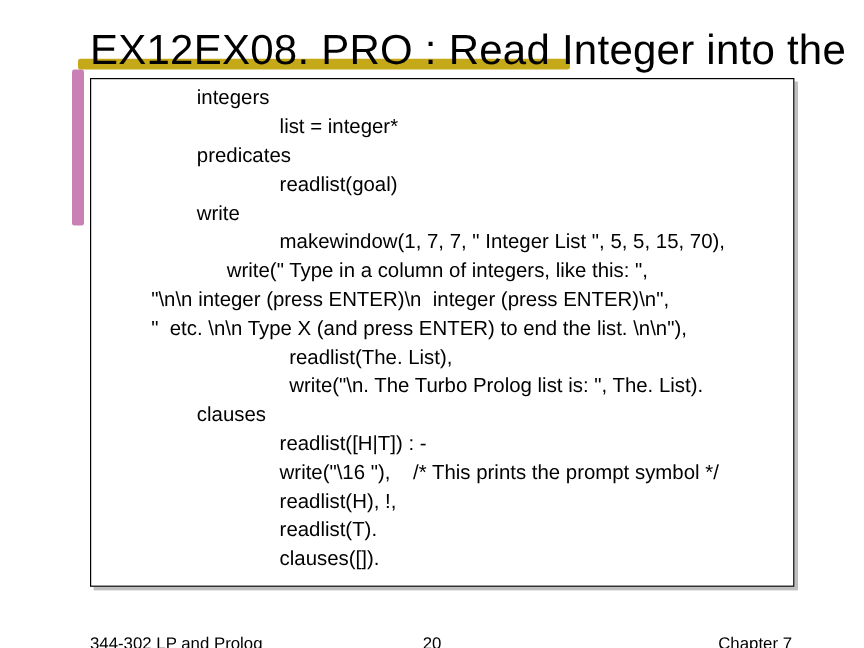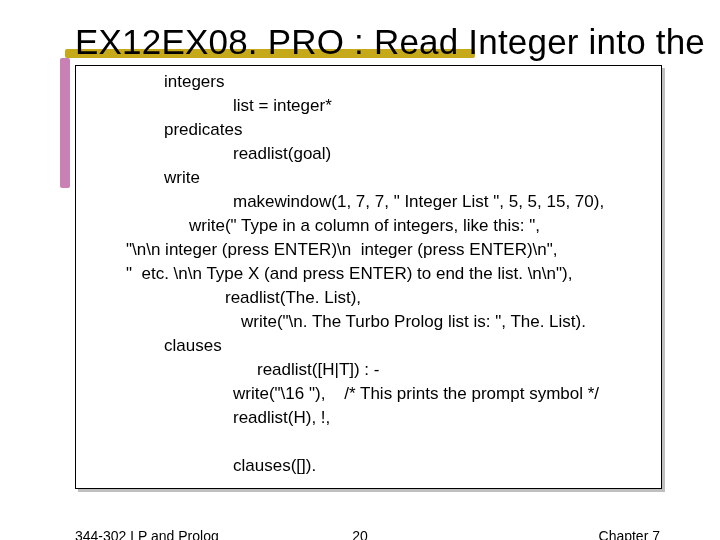--- a/index.html
+++ b/index.html
@@ -69,26 +69,27 @@
 <div class="box">
   <div class="ln" style="top:6px;   left:88px;">integers</div>
   <div class="ln" style="top:30px;  left:157px;">list = integer*</div>
   <div class="ln" style="top:54px;  left:88px;">predicates</div>
   <div class="ln" style="top:78px;  left:157px;">readlist(goal)</div>
   <div class="ln" style="top:102px; left:88px;">write</div>
   <div class="ln" style="top:126px; left:157px;">makewindow(1, 7, 7, " Integer List ", 5, 5, 15, 70),</div>
   <div class="ln" style="top:150px; left:113px;">write(" Type in a column of integers, like this: ",</div>
   <div class="ln" style="top:174px; left:50px;">"\n\n integer (press ENTER)\n  integer (press ENTER)\n",</div>
   <div class="ln" style="top:198px; left:50px;">"  etc. \n\n Type X (and press ENTER) to end the list. \n\n"),</div>
-  <div class="ln" style="top:222px; left:149px;">readlist(The. List),</div>
+  <div class="ln" style="top:222px; left:165px;">readlist(The. List),</div>
   <div class="ln" style="top:246px; left:165px;">write("\n. The Turbo Prolog list is: ", The. List).</div>
   <div class="ln" style="top:270px; left:88px;">clauses</div>
-  <div class="ln" style="top:294px; left:157px;margin-left:24px;">readlist([H|T]) : -</div>
+  <div class="ln" style="top:294px; left:157px;">readlist([H|T]) : -</div>
   <div class="ln" style="top:318px; left:157px;">write("\16 "),    /* This prints the prompt symbol */</div>
   <div class="ln" style="top:342px; left:157px;">readlist(H), !,</div>
+  <div class="ln" style="top:366px; left:157px;">readlist(T).</div>
   <div class="ln" style="top:390px; left:157px;">clauses([]).</div>
 </div>
 
 <div class="footer">
   <span class="footer-left">344-302 LP and Prolog</span>
   <span class="footer-center">20</span>
   <span class="footer-right">Chapter 7</span>
 </div>
 
 </body></html>

